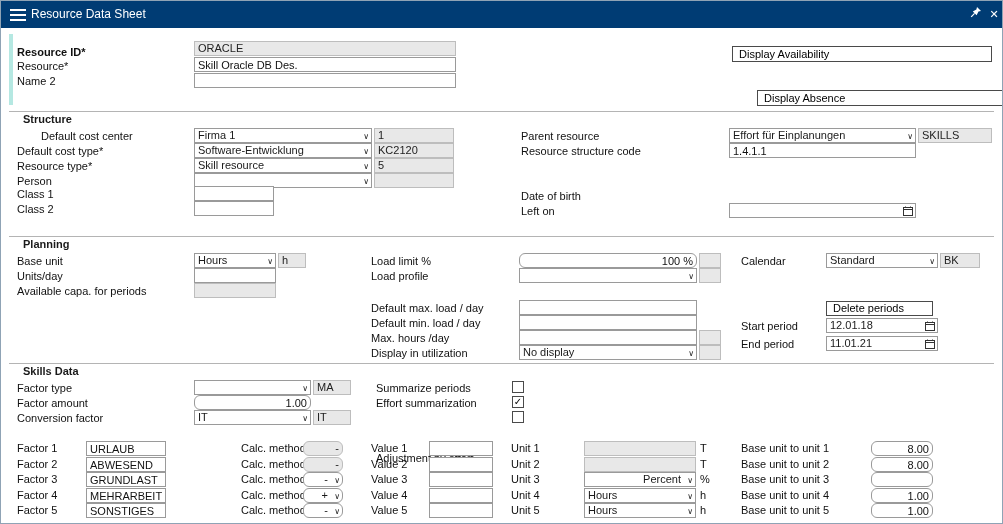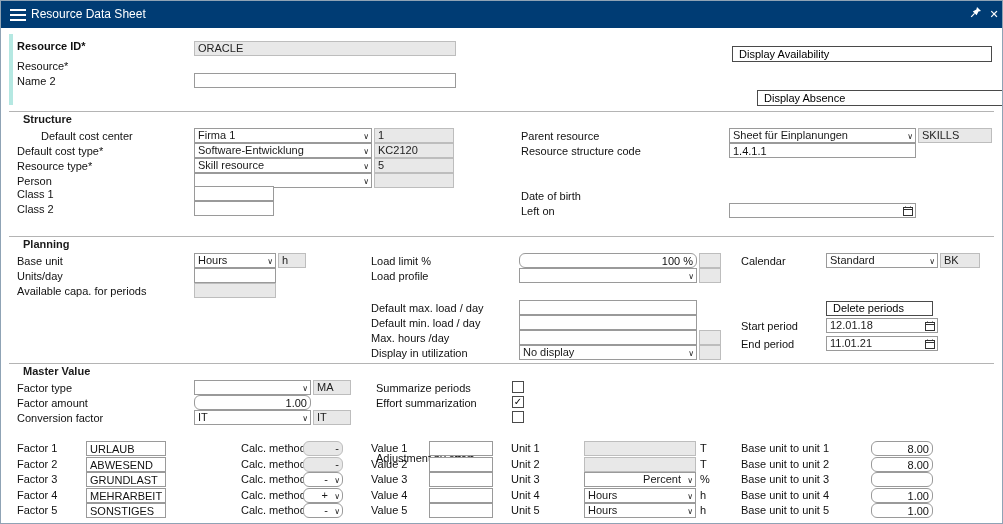--- a/index.html
+++ b/index.html
@@ -50,23 +50,24 @@
       <svg width="12" height="12" viewBox="0 0 12 12">
           <path d="M7 1 L11 5 L8.5 5.6 L6.6 9.2 L2.8 5.4 L6.4 3.5 Z" fill="#ffffff"></path>
           <line x1="4.6" y1="7.4" x2="1.2" y2="10.8" stroke="#ffffff" stroke-width="1.2"></line>
         </svg>
     </div>
     <div class="tb-icon" style="left:985px;">✕</div>
   </div>
 
   <div class="accent" style="left:8px;top:33px;width:4px;height:71px;"></div>
 
-  <div class="lbl b" style="left:16px;top:39px;">Resource ID*</div>
+  <div class="lbl b" style="left:16px;top:45px;">Resource ID*</div>
   <div class="fld ro" style="left:193px;top:40px;width:262px;">ORACLE</div>
   <div class="lbl" style="left:16px;top:59px;">Resource*</div>
+  <input class="fld" style="left: 193px; top: 56px; width: 262px;" value="Skill Oracle DB Des.">
   <div class="lbl" style="left:16px;top:74px;">Name 2</div>
   <input class="fld" style="left: 193px; top: 72px; width: 262px;" value="">
   <button class="btn" style="left:731px;top:45px;width:260px;">Display Availability</button>
   <button class="btn" style="left:756px;top:76px;width:259px;margin-top:13px;">Display Absence</button>
 
   <div class="divider" style="top:110px;"></div>
   <div class="sect" style="left:22px;top:112px;">Structure</div>
 
   <div class="lbl" style="left:16px;top:129px;padding-left:24px;">Default cost center</div>
   <div class="sel" style="left:193px;top:127px;width:178px;">Firma 1</div>
@@ -83,21 +84,21 @@
   <div class="lbl" style="left:16px;top:174px;">Person</div>
   <div class="sel" style="left:193px;top:172px;width:178px;"></div>
   <div class="fld ro" style="left:373px;top:172px;width:80px;"></div>
 
   <div class="lbl" style="left:16px;top:187px;">Class 1</div>
   <input class="fld" style="left: 193px; top: 185px; width: 80px;" value="">
   <div class="lbl" style="left:16px;top:202px;">Class 2</div>
   <input class="fld" style="left: 193px; top: 200px; width: 80px;" value="">
 
   <div class="lbl" style="left:520px;top:129px;">Parent resource</div>
-  <div class="sel" style="left:728px;top:127px;width:187px;">Sheet für Einplanungen</div>
+  <div class="sel" style="left:728px;top:127px;width:187px;">Effort für Einplanungen</div>
   <div class="fld ro" style="left:917px;top:127px;width:74px;">SKILLS</div>
 
   <div class="lbl" style="left:520px;top:144px;">Resource structure code</div>
   <input class="fld" style="left: 728px; top: 142px; width: 187px;" value="1.4.1.1">
 
   <div class="lbl" style="left:520px;top:189px;">Date of birth</div>
   <div class="lbl" style="left:520px;top:204px;">Left on</div>
   <div class="fld datefld" style="left:728px;top:202px;width:187px;">
     <span class="dtext"></span>
     <span class="cal">
@@ -171,21 +172,21 @@
       <svg width="10" height="10" viewBox="0 0 10 10">
           <rect x="0.5" y="1.5" width="9" height="8" fill="none" stroke="#333"></rect>
           <line x1="0.5" y1="3.5" x2="9.5" y2="3.5" stroke="#333"></line>
           <line x1="2.5" y1="0.5" x2="2.5" y2="2" stroke="#333"></line>
           <line x1="7.5" y1="0.5" x2="7.5" y2="2" stroke="#333"></line>
         </svg>
     </span>
   </div>
 
   <div class="divider" style="top:362px;"></div>
-  <div class="sect" style="left:22px;top:364px;">Master Value</div>
+  <div class="sect" style="left:22px;top:364px;">Skills Data</div>
 
   <div class="lbl" style="left:16px;top:381px;">Factor type</div>
   <div class="sel" style="left:193px;top:379px;width:117px;"></div>
   <div class="fld ro" style="left:312px;top:379px;width:38px;">MA</div>
 
   <div class="lbl" style="left:16px;top:396px;">Factor amount</div>
   <input class="fld tr" style="left: 193px; top: 394px; width: 117px;" value="1.00">
 
   <div class="lbl" style="left:16px;top:411px;">Conversion factor</div>
   <div class="sel" style="left:193px;top:409px;width:117px;">IT</div>

